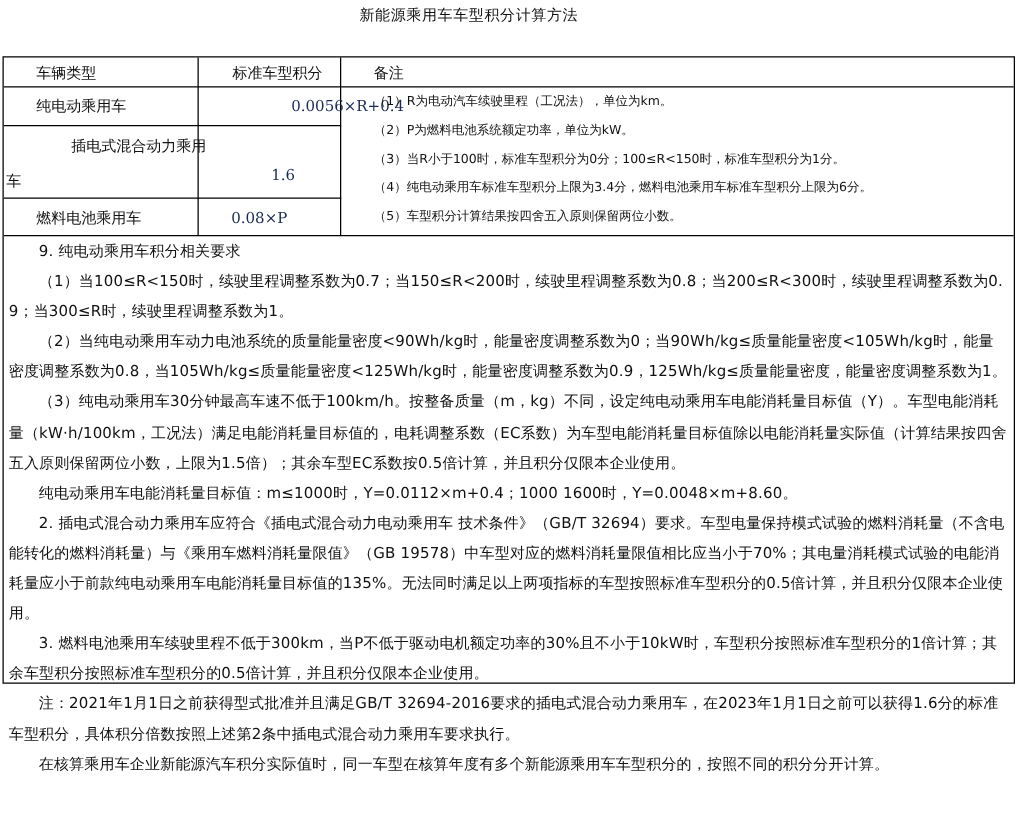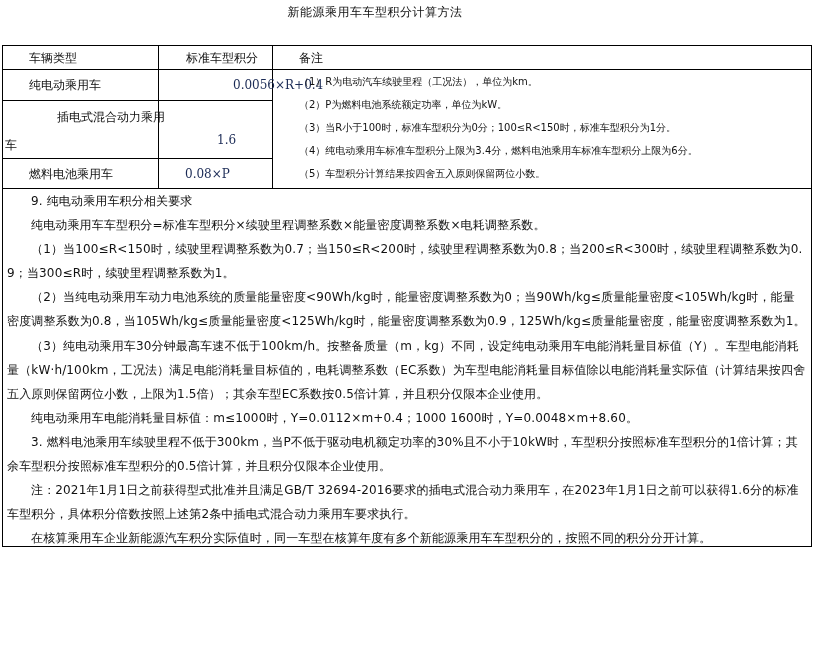--- a/index.html
+++ b/index.html
@@ -56,22 +56,22 @@
   <div class="cell num" style="left:182px;top:118px;">0.08×P</div>
 
   <div class="note-line" style="left:296px;top:26px;">（1）R为电动汽车续驶里程（工况法），单位为km。</div>
   <div class="note-line" style="left:296px;top:49px;">（2）P为燃料电池系统额定功率，单位为kW。</div>
   <div class="note-line" style="left:296px;top:72px;">（3）当R小于100时，标准车型积分为0分；100≤R&lt;150时，标准车型积分为1分。</div>
   <div class="note-line" style="left:296px;top:95px;">（4）纯电动乘用车标准车型积分上限为3.4分，燃料电池乘用车标准车型积分上限为6分。</div>
   <div class="note-line" style="left:296px;top:118px;">（5）车型积分计算结果按四舍五入原则保留两位小数。</div>
 
   <div class="body-text">
     <p>9. 纯电动乘用车积分相关要求</p>
-    <p>纯电动乘用车车型积分=标准车型积分×续驶里程调整系数×能量密度调整系数×电耗调整系数。</p>
     <p>（1）当100≤R&lt;150时，续驶里程调整系数为0.7；当150≤R&lt;200时，续驶里程调整系数为0.8；当200≤R&lt;300时，续驶里程调整系数为0.9；当300≤R时，续驶里程调整系数为1。</p>
     <p>（2）当纯电动乘用车动力电池系统的质量能量密度&lt;90Wh/kg时，能量密度调整系数为0；当90Wh/kg≤质量能量密度&lt;105Wh/kg时，能量密度调整系数为0.8，当105Wh/kg≤质量能量密度&lt;125Wh/kg时，能量密度调整系数为0.9，125Wh/kg≤质量能量密度，能量密度调整系数为1。</p>
     <p>（3）纯电动乘用车30分钟最高车速不低于100km/h。按整备质量（m，kg）不同，设定纯电动乘用车电能消耗量目标值（Y）。车型电能消耗量（kW·h/100km，工况法）满足电能消耗量目标值的，电耗调整系数（EC系数）为车型电能消耗量目标值除以电能消耗量实际值（计算结果按四舍五入原则保留两位小数，上限为1.5倍）；其余车型EC系数按0.5倍计算，并且积分仅限本企业使用。</p>
     <p>纯电动乘用车电能消耗量目标值：m≤1000时，Y=0.0112×m+0.4；1000 1600时，Y=0.0048×m+8.60。</p>
+    <p>2. 插电式混合动力乘用车应符合《插电式混合动力电动乘用车 技术条件》（GB/T 32694）要求。车型电量保持模式试验的燃料消耗量（不含电能转化的燃料消耗量）与《乘用车燃料消耗量限值》（GB 19578）中车型对应的燃料消耗量限值相比应当小于70%；其电量消耗模式试验的电能消耗量应小于前款纯电动乘用车电能消耗量目标值的135%。无法同时满足以上两项指标的车型按照标准车型积分的0.5倍计算，并且积分仅限本企业使用。</p>
     <p>3. 燃料电池乘用车续驶里程不低于300km，当P不低于驱动电机额定功率的30%且不小于10kW时，车型积分按照标准车型积分的1倍计算；其余车型积分按照标准车型积分的0.5倍计算，并且积分仅限本企业使用。</p>
     <p>注：2021年1月1日之前获得型式批准并且满足GB/T 32694-2016要求的插电式混合动力乘用车，在2023年1月1日之前可以获得1.6分的标准车型积分，具体积分倍数按照上述第2条中插电式混合动力乘用车要求执行。</p>
     <p>在核算乘用车企业新能源汽车积分实际值时，同一车型在核算年度有多个新能源乘用车车型积分的，按照不同的积分分开计算。</p>
   </div>
 </div>
 
 </body></html>

